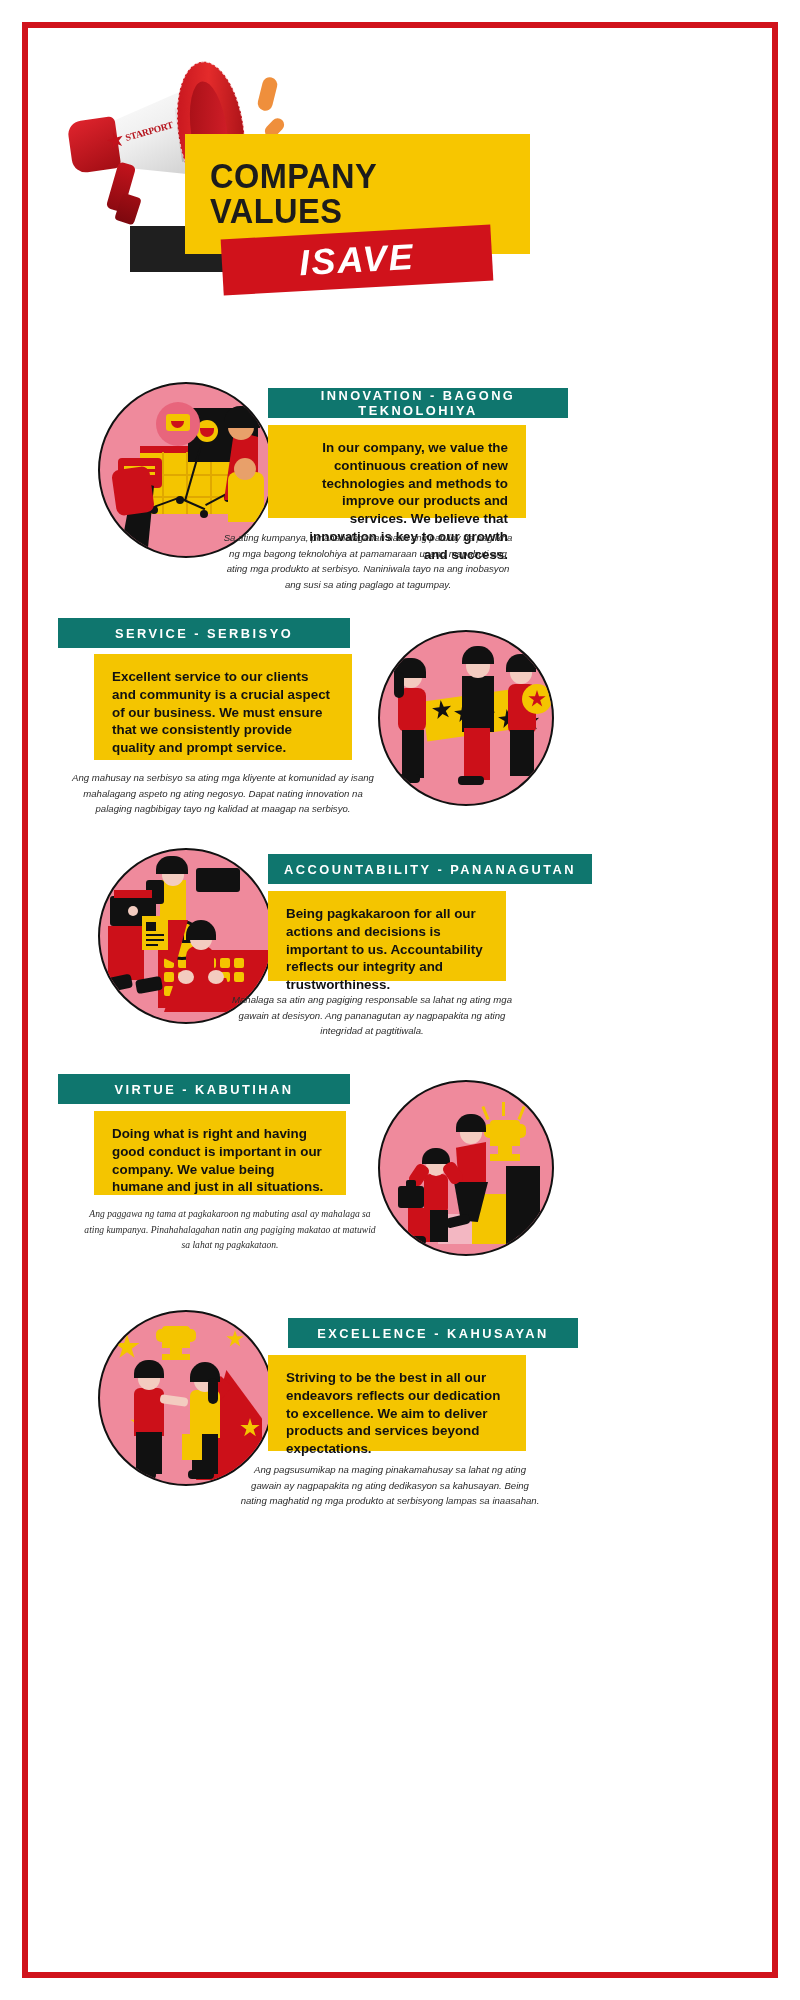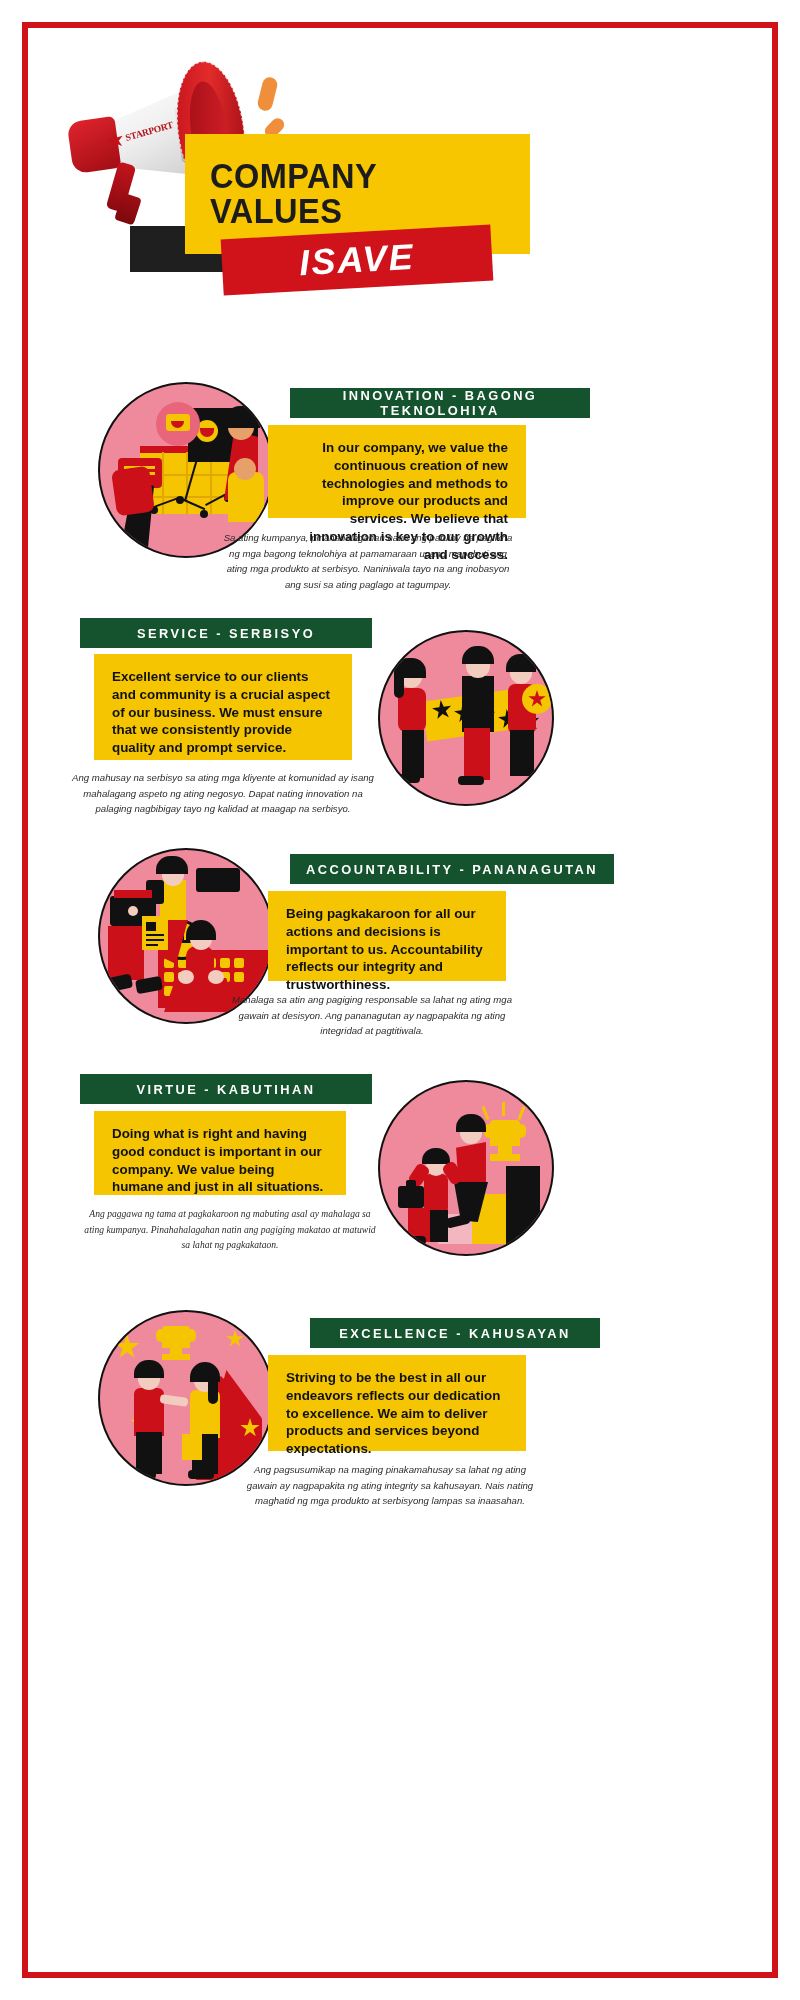--- a/index.html
+++ b/index.html
@@ -113,22 +113,22 @@
     font-family:"Liberation Sans",sans-serif;
   }
 
   
   .section{position:absolute;left:0;width:800px;}
   .circle{
     position:absolute;width:172px;height:172px;border-radius:50%;
     background:#ef8a9c;border:2.5px solid #111;overflow:hidden;
   }
   .label-bar{
-    position:absolute;height:30px;background:#14532d;
-    display:flex;align-items:center;margin-left:22px;
+    position:absolute;height:30px;background:#0f766e;
+    display:flex;align-items:center;
   }
   .label-text{
     color:#fff;font-size:13.5px;font-weight:bold;
     letter-spacing:2.6px;width:100%;text-align:center;
     font-family:"Liberation Sans Narrow","Liberation Sans",sans-serif;
     transform:scaleX(0.95);
   }
   .desc-box{
     position:absolute;background:#f4c500;
     box-sizing:border-box;padding:14px 18px;
@@ -384,17 +384,17 @@
       <div class="sq" style="left:92px;top:122px;width:26px;height:40px;background:#111;"></div>
       <div class="sq" style="left:88px;top:158px;width:26px;height:9px;background:#111;border-radius:4px;"></div>
       <div class="sq" style="left:82px;top:122px;width:20px;height:26px;background:#f4c500;"></div>
     </div>
     <div class="label-bar" style="left:288px;top:18px;width:290px;">
       <span class="label-text">EXCELLENCE - KAHUSAYAN</span>
     </div>
     <div class="desc-box" style="left:268px;top:55px;width:258px;height:96px;">
       <div class="desc-text">Striving to be the best in all our endeavors reflects our dedication to excellence. We aim to deliver products and services beyond expectations.</div>
     </div>
-    <div class="tl-text" style="left:240px;top:162px;width:300px;">Ang pagsusumikap na maging pinakamahusay sa lahat ng ating gawain ay nagpapakita ng ating integrity sa kahusayan. Nais nating maghatid ng mga produkto at serbisyong lampas sa inaasahan.</div>
+    <div class="tl-text" style="left:240px;top:162px;width:300px;">Ang pagsusumikap na maging pinakamahusay sa lahat ng ating gawain ay nagpapakita ng ating dedikasyon sa kahusayan. Being nating maghatid ng mga produkto at serbisyong lampas sa inaasahan.</div>
   </div>
 
   <div class="frame"></div>
 </div>
 
 </body></html>

